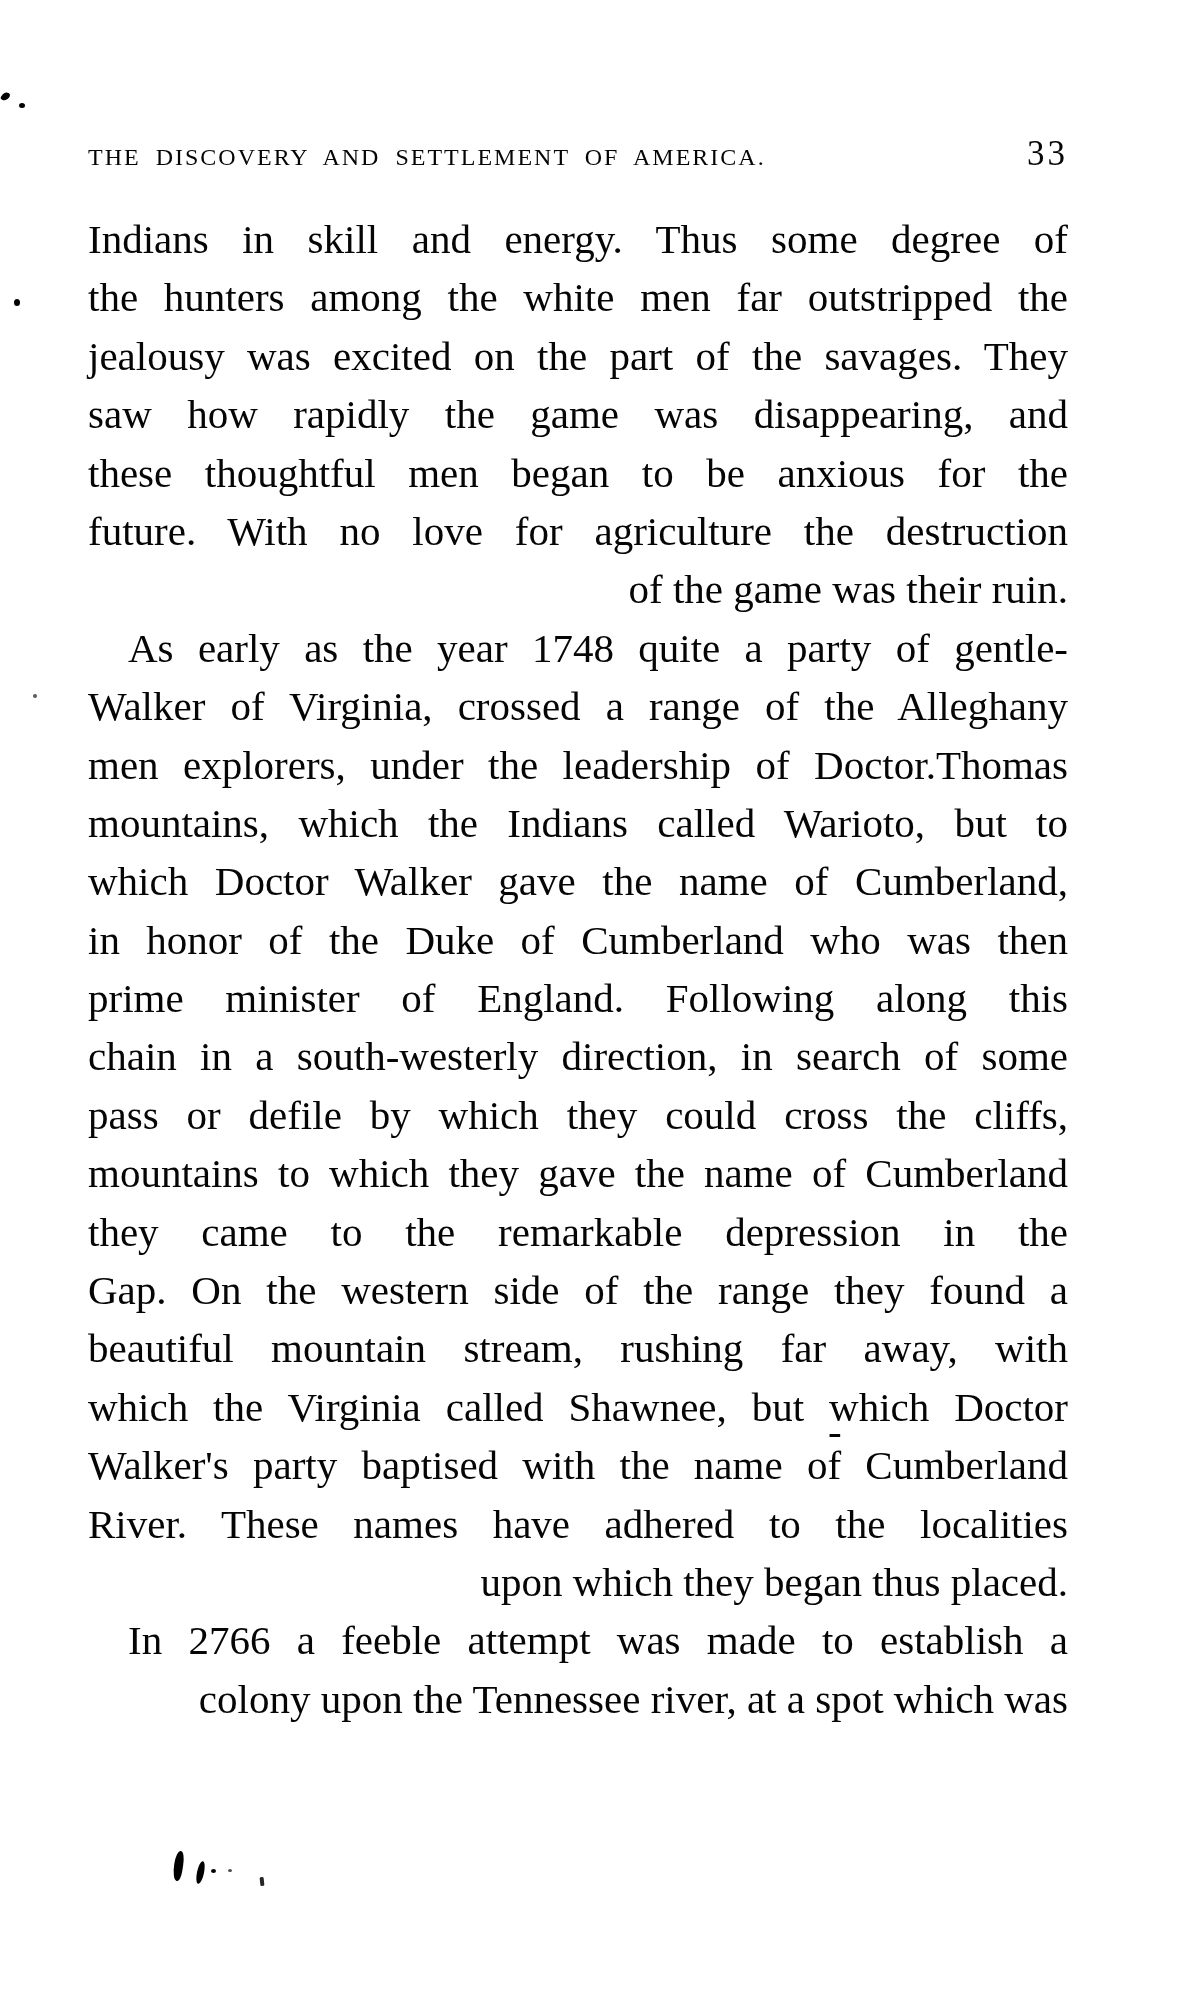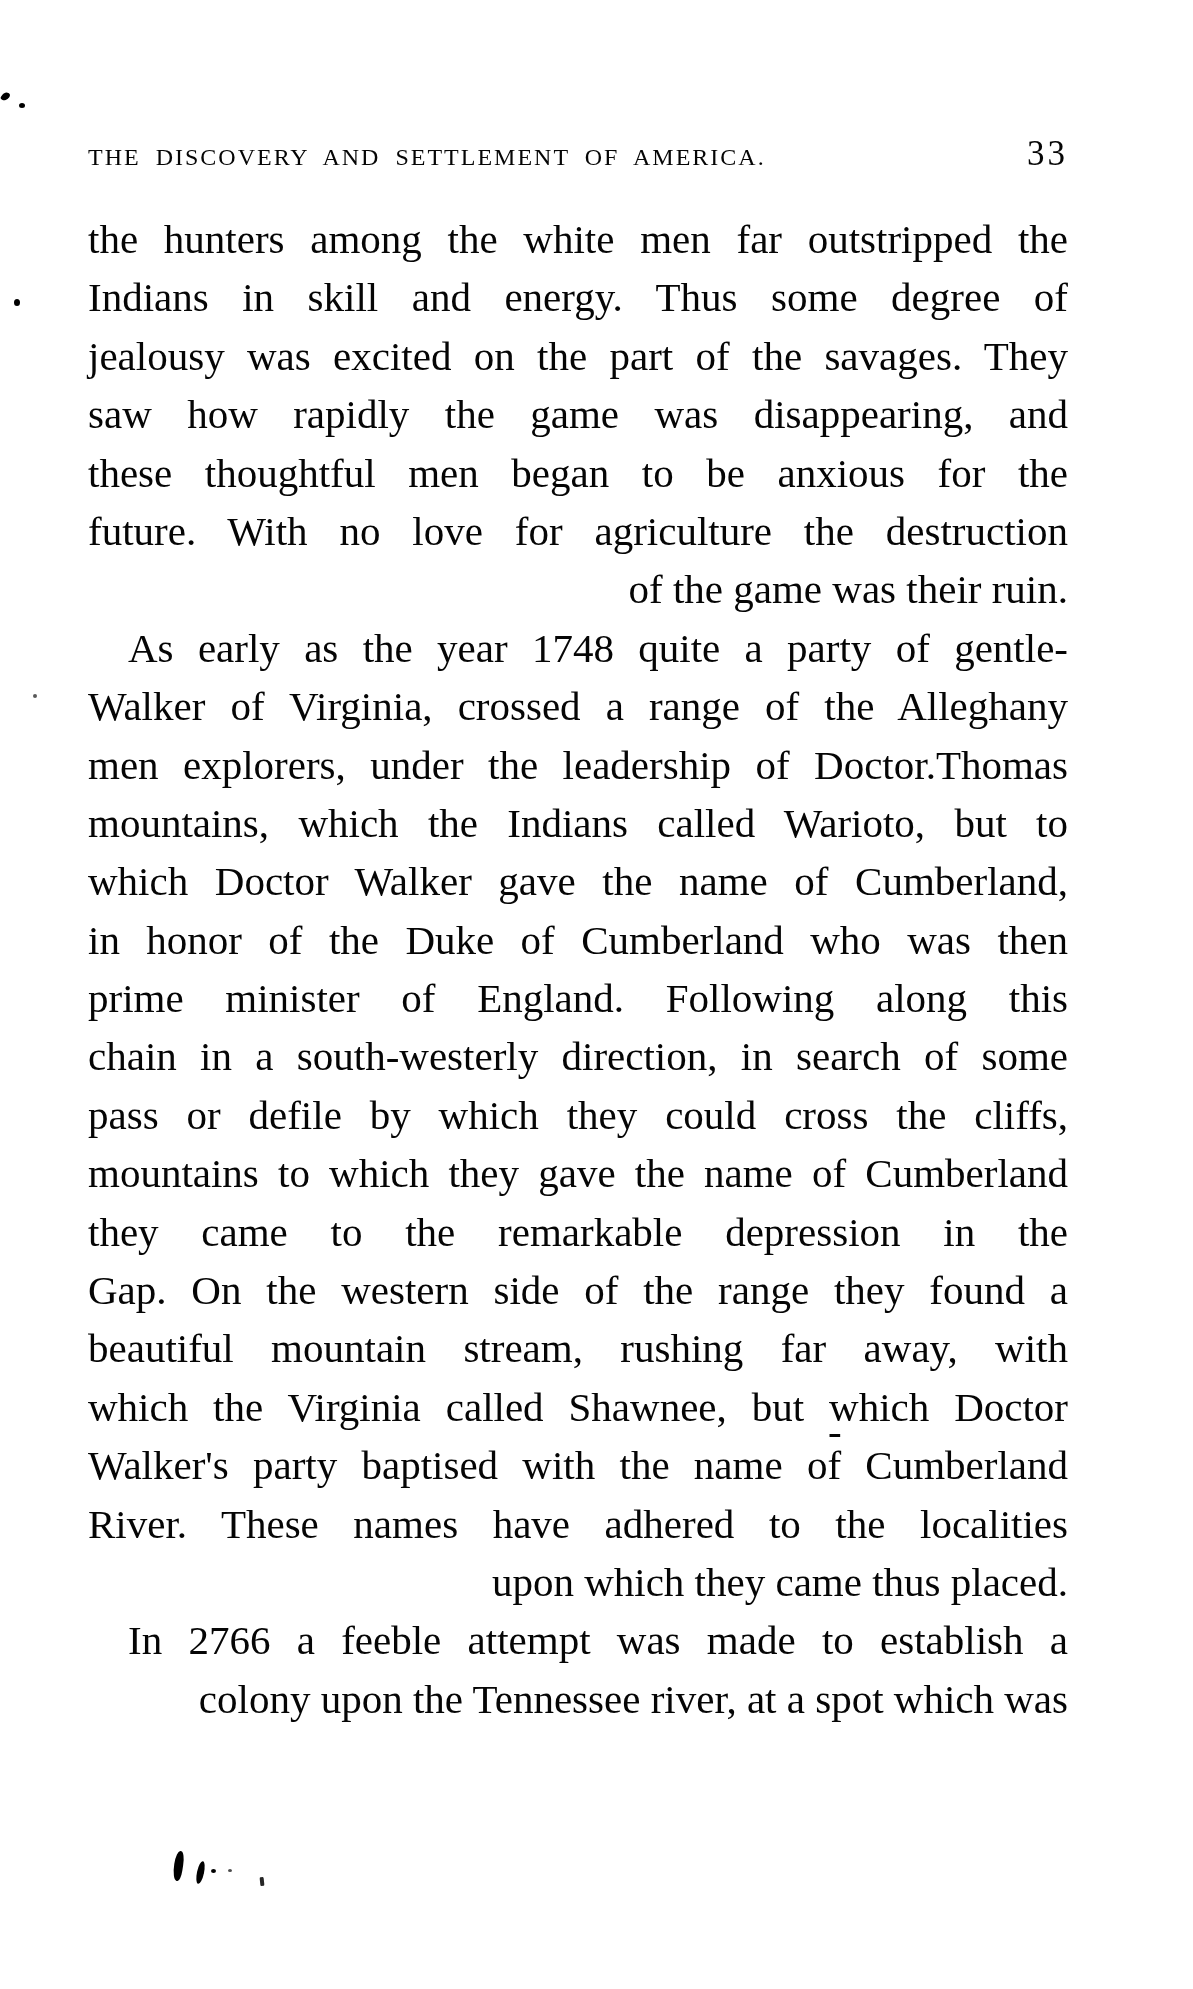--- a/index.html
+++ b/index.html
@@ -98,22 +98,22 @@
 <body>
 
 <div class="page">
 
   <div class="header">
     <span class="running-title">THE DISCOVERY AND SETTLEMENT OF AMERICA.</span>
     <span class="page-number">33</span>
   </div>
 
   <div class="body" id="body-lines">
+      <div class="line">Indians in skill and energy.  Thus some degree of</div>
       <div class="line">the hunters among the white men far outstripped the</div>
-      <div class="line">Indians in skill and energy.  Thus some degree of</div>
       <div class="line">jealousy was excited on the part of the savages.  They</div>
       <div class="line">saw how rapidly the game was disappearing, and</div>
       <div class="line">these thoughtful men began to be anxious for the</div>
       <div class="line">future.  With no love for agriculture the destruction</div>
       <div class="line no-just">of the game was their ruin.</div>
       <div class="line indent">As early as the year 1748 quite a party of gentle-</div>
       <div class="line">Walker of Virginia, crossed a range of the Alleghany</div>
       <div class="line">men explorers, under the leadership of Doctor.Thomas</div>
       <div class="line">mountains, which the Indians called Warioto, but to</div>
       <div class="line">which Doctor Walker gave the name of Cumberland,</div>
@@ -121,21 +121,21 @@
       <div class="line">prime minister of England.  Following along this</div>
       <div class="line">chain in a south-westerly direction, in search of some</div>
       <div class="line">pass or defile by which they could cross the cliffs,</div>
       <div class="line">mountains to which they gave the name of Cumberland</div>
       <div class="line">they came to the remarkable depression in the</div>
       <div class="line">Gap.  On the western side of the range they found a</div>
       <div class="line">beautiful mountain stream, rushing far away, with</div>
       <div class="line">which the Virginia called Shawnee, but which Doctor</div>
       <div class="line">Walker's party baptised with the name of Cumberland</div>
       <div class="line">River.  These names have adhered to the localities</div>
-      <div class="line no-just">upon which they came thus placed.</div>
+      <div class="line no-just">upon which they began thus placed.</div>
       <div class="line indent">In 2766 a feeble attempt was made to establish a</div>
       <div class="line no-just">colony upon the Tennessee river, at a spot which was</div>
     </div>
 
   <span class="dash-artifact">-</span>
 
   <div class="speck comma"></div>
   <div class="speck dot-a"></div>
   <div class="speck dot-b"></div>
   <div class="speck dot-c"></div>

